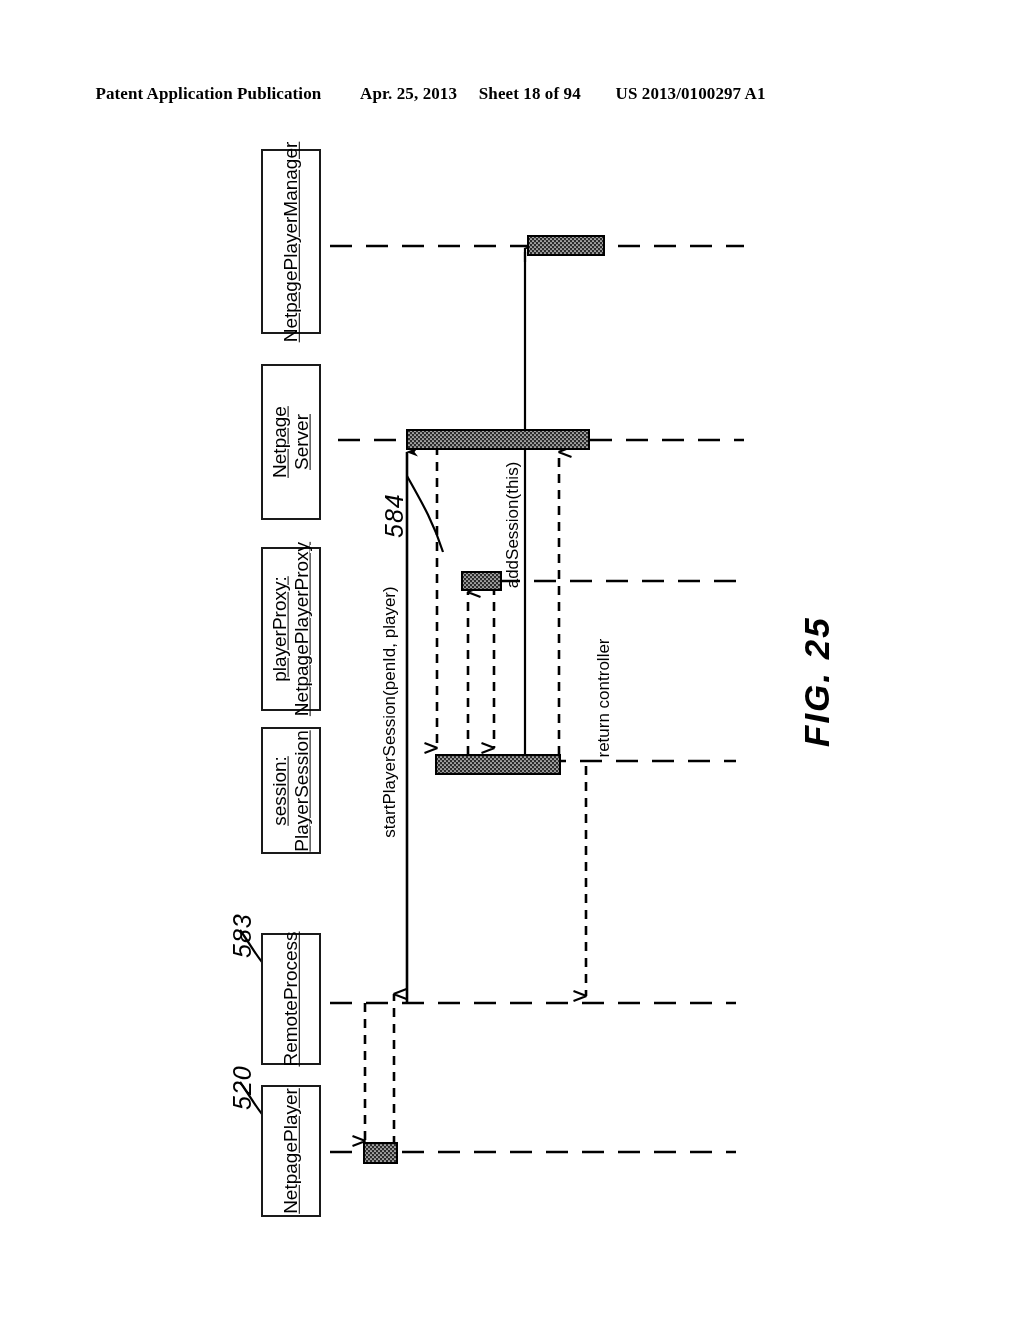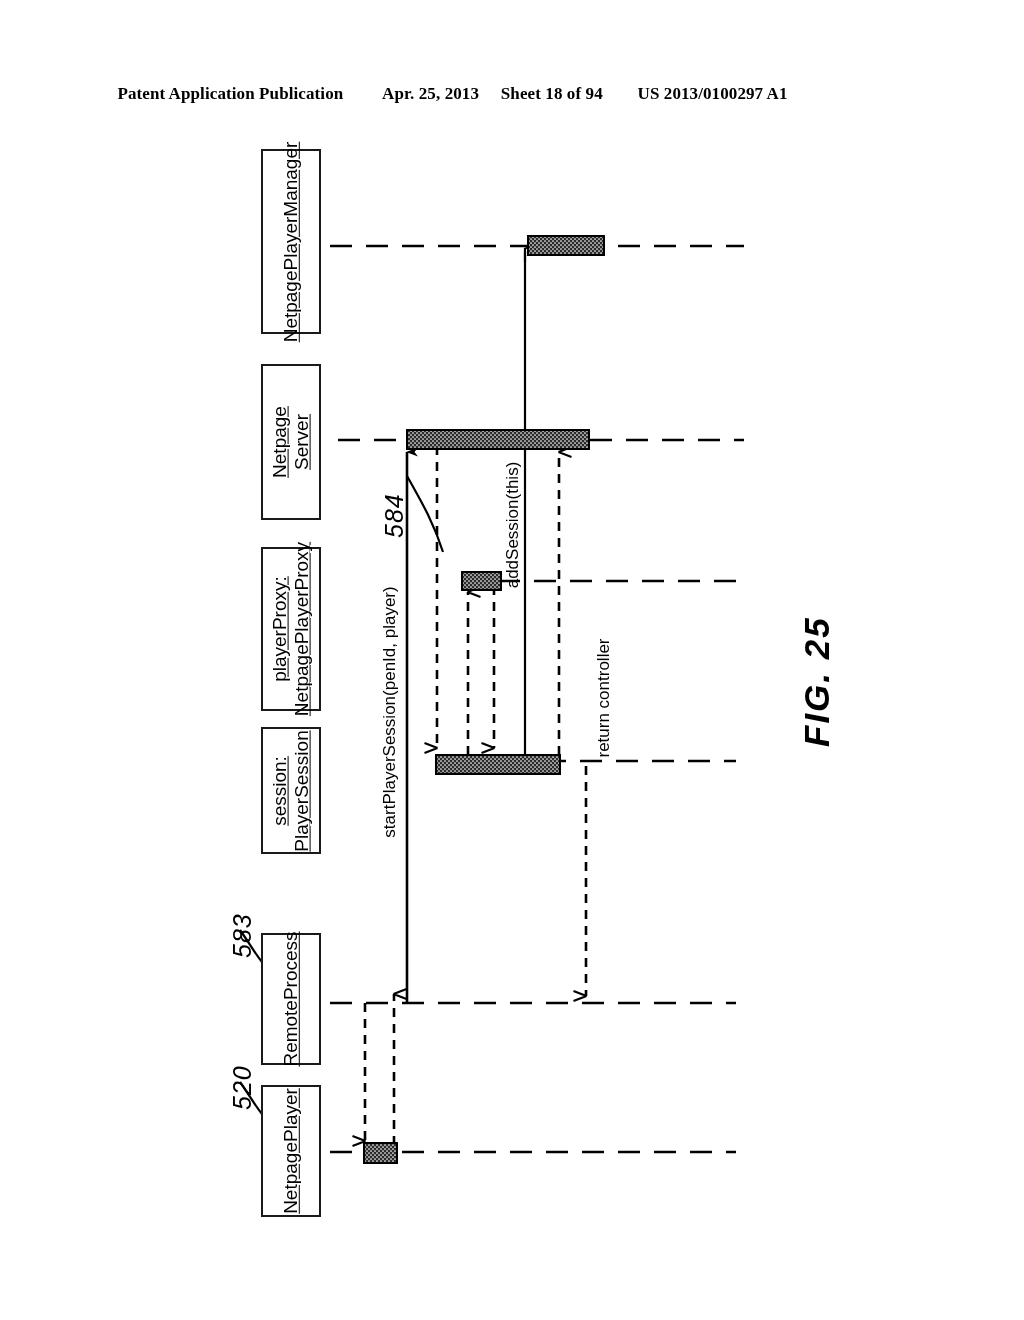--- a/index.html
+++ b/index.html
@@ -21,21 +21,20 @@
     top: 84px;
     left: 0;
     width: 861px;
     text-align: center;
     font-family: "Liberation Serif", serif;
     font-weight: bold;
     font-size: 17px;
     color: #000;
     white-space: nowrap;
     letter-spacing: 0.1px;
-    margin-left: 22px;
   }
   #patent-header .seg { display: inline-block; }
   #patent-header .gap-lg { display: inline-block; width: 26px; }
   #patent-header .gap-md { display: inline-block; width: 13px; }
   #patent-header .gap-xl { display: inline-block; width: 30px; }
 
   
   #diagram {
     position: absolute;
     left: 0;

